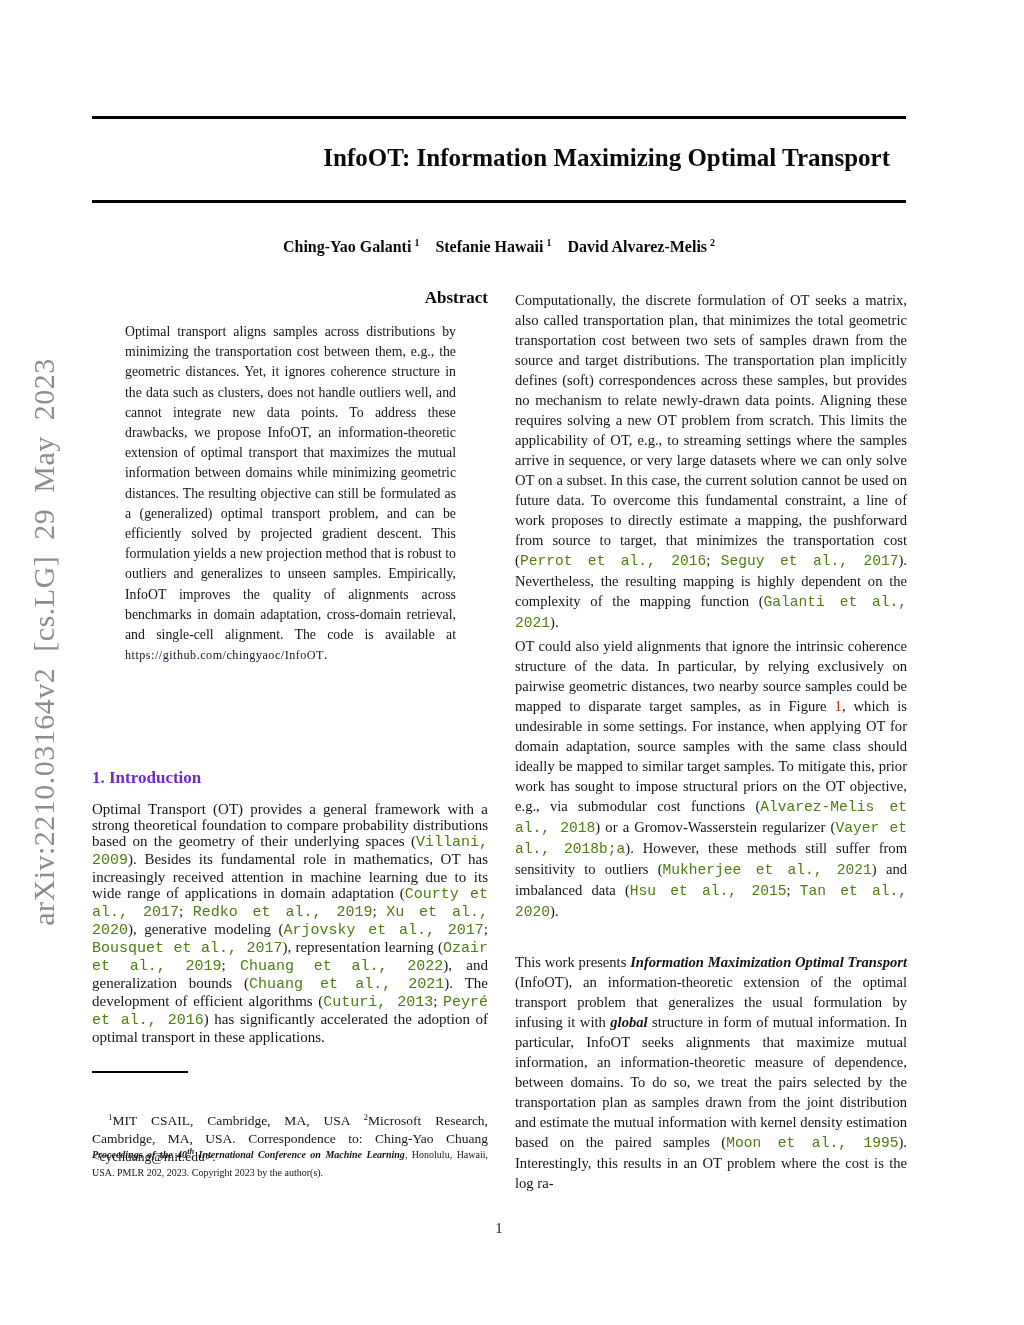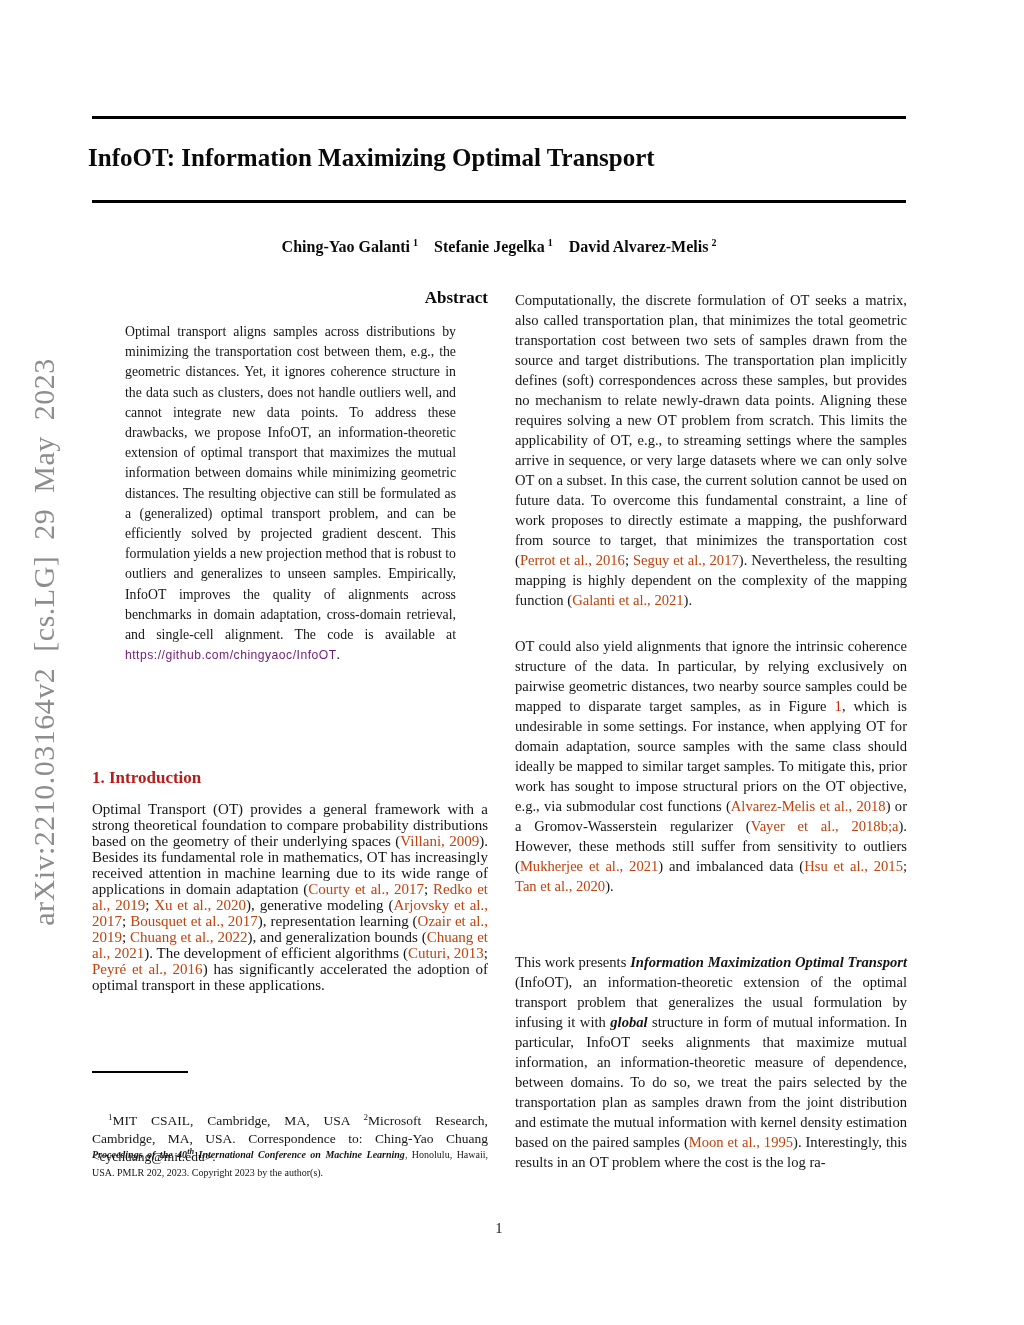--- a/index.html
+++ b/index.html
@@ -10,39 +10,39 @@
   .watermark{
     position:absolute;left:44px;top:642px;
     transform:translate(-50%,-50%) rotate(-90deg);
     white-space:nowrap;font-size:30px;color:#8d8d8d;
     word-spacing:8px;letter-spacing:0.5px;
   }
   .rule{position:absolute;left:92px;width:814px;height:2.5px;background:#000;}
   .rule-top{top:116px;}
   .rule-bottom{top:200px;}
   .title{
-    position:absolute;left:88px;top:144px;width:814px;
-    text-align:left;font-size:25px;font-weight:bold;color:#0a0a0a;
+    position:absolute;left:76px;top:144px;width:814px;
+    text-align:right;font-size:25px;font-weight:bold;color:#0a0a0a;
   }
   .authors{
     position:absolute;left:92px;top:238px;width:814px;
     text-align:center;font-size:16px;font-weight:bold;color:#0a0a0a;
   }
   .authors sup{font-size:10px;margin-left:3px;}
   .abs-heading{
     position:absolute;left:92px;top:288px;width:396px;
     text-align:right;font-size:17px;font-weight:bold;color:#0a0a0a;
   }
   .abs-body{
     position:absolute;left:125px;top:322px;width:331px;
     font-size:13.8px;line-height:20.2px;text-align:justify;
   }
   .sec-heading{
     position:absolute;left:92px;top:768px;width:396px;
-    font-size:17px;font-weight:bold;color:#b91c1c;
+    font-size:17px;font-weight:bold;color:#6d28d9;
   }
   .col-left-p{position:absolute;left:92px;width:396px;font-size:15px;line-height:16px;text-align:justify;}
   .intro-body{top:801px;}
   .fnrule{position:absolute;left:92px;top:1071px;width:96px;height:1.5px;background:#000;}
   .footnote{
     position:absolute;left:92px;top:1080px;width:396px;
     font-size:13.5px;line-height:18px;text-align:justify;text-indent:16px;margin-top:32px;
   }
   .footnote sup{font-size:9px;}
   .proceedings{
@@ -50,36 +50,36 @@
     font-size:10px;line-height:18px;text-align:justify;
   }
   .col-right-p{position:absolute;left:515px;width:392px;font-size:14.6px;line-height:20px;text-align:justify;}
   .rp1{top:290px;}
   .rp2{top:636px;}
   .rp3{top:952px;}
   .pagenum{
     position:absolute;left:92px;top:1220px;width:814px;
     text-align:center;font-size:14.6px;
   }
-  .cite{color:#c2410c;}
+  .cite{color:#4d7c0f;font-family:Liberation Mono, monospace;}
   .figref{color:#cc2200;}
-  .url{color:#701a75;font-family:Liberation Sans, sans-serif;font-size:0.88em;letter-spacing:0.5px;}
+  .url{color:#0f172a;font-family:Liberation Serif, serif;font-size:0.88em;letter-spacing:0.5px;}
   .it{font-style:italic;font-weight:bold;}
   sup{line-height:0;}
 </style>
 </head>
 <body>
 
 <div class="watermark">arXiv:2210.03164v2 [cs.LG] 29 May 2023</div>
 
 <div class="rule rule-top"></div>
 <div class="title">InfoOT: Information Maximizing Optimal Transport</div>
 <div class="rule rule-bottom"></div>
 
-<div class="authors"><span>Ching-Yao Galanti</span><sup>1</sup><span>  Stefanie Jegelka</span><sup>1</sup><span>  David Alvarez-Melis</span><sup>2</sup></div>
+<div class="authors"><span>Ching-Yao Galanti</span><sup>1</sup><span>  Stefanie Hawaii</span><sup>1</sup><span>  David Alvarez-Melis</span><sup>2</sup></div>
 
 <div class="abs-heading">Abstract</div>
 <div class="abs-body"><span>Optimal transport aligns samples across distributions by minimizing the transportation cost between them, e.g., the geometric distances. Yet, it ignores coherence structure in the data such as clusters, does not handle outliers well, and cannot integrate new data points. To address these drawbacks, we propose InfoOT, an information-theoretic extension of optimal transport that maximizes the mutual information between domains while minimizing geometric distances. The resulting objective can still be formulated as a (generalized) optimal transport problem, and can be efficiently solved by projected gradient descent. This formulation yields a new projection method that is robust to outliers and generalizes to unseen samples. Empirically, InfoOT improves the quality of alignments across benchmarks in domain adaptation, cross-domain retrieval, and single-cell alignment. The code is available at </span><span class="url">https://github.com/chingyaoc/InfoOT</span><span>.</span></div>
 
 <div class="sec-heading">1. Introduction</div>
 <div class="col-left-p intro-body"><span>Optimal Transport (OT) provides a general framework with a strong theoretical foundation to compare probability distributions based on the geometry of their underlying spaces (</span><span class="cite">Villani, 2009</span><span>). Besides its fundamental role in mathematics, OT has increasingly received attention in machine learning due to its wide range of applications in domain adaptation (</span><span class="cite">Courty et al., 2017</span><span>; </span><span class="cite">Redko et al., 2019</span><span>; </span><span class="cite">Xu et al., 2020</span><span>), generative modeling (</span><span class="cite">Arjovsky et al., 2017</span><span>; </span><span class="cite">Bousquet et al., 2017</span><span>), representation learning (</span><span class="cite">Ozair et al., 2019</span><span>; </span><span class="cite">Chuang et al., 2022</span><span>), and generalization bounds (</span><span class="cite">Chuang et al., 2021</span><span>). The development of efficient algorithms (</span><span class="cite">Cuturi, 2013</span><span>; </span><span class="cite">Peyré et al., 2016</span><span>) has significantly accelerated the adoption of optimal transport in these applications.</span></div>
 
 <div class="fnrule"></div>
 <div class="footnote"><sup>1</sup><span>MIT CSAIL, Cambridge, MA, USA </span><sup>2</sup><span>Microsoft Research, Cambridge, MA, USA. Correspondence to: Ching-Yao Chuang &lt;cychuang@mit.edu&gt;.</span></div>
 <div class="proceedings"><span class="it">Proceedings of the 40</span><sup class="it">th</sup><span class="it"> International Conference on Machine Learning</span><span>, Honolulu, Hawaii, USA. PMLR 202, 2023. Copyright 2023 by the author(s).</span></div>

